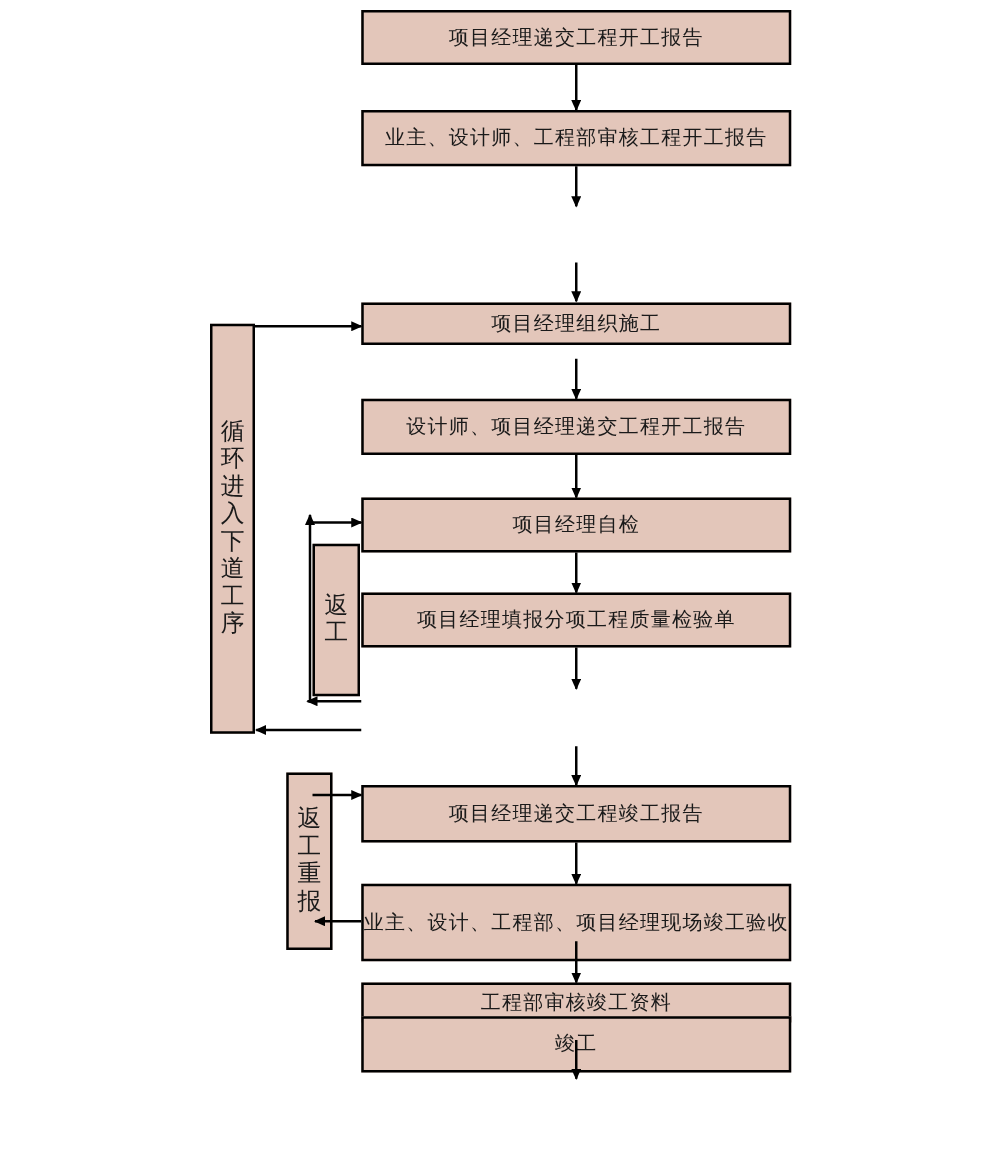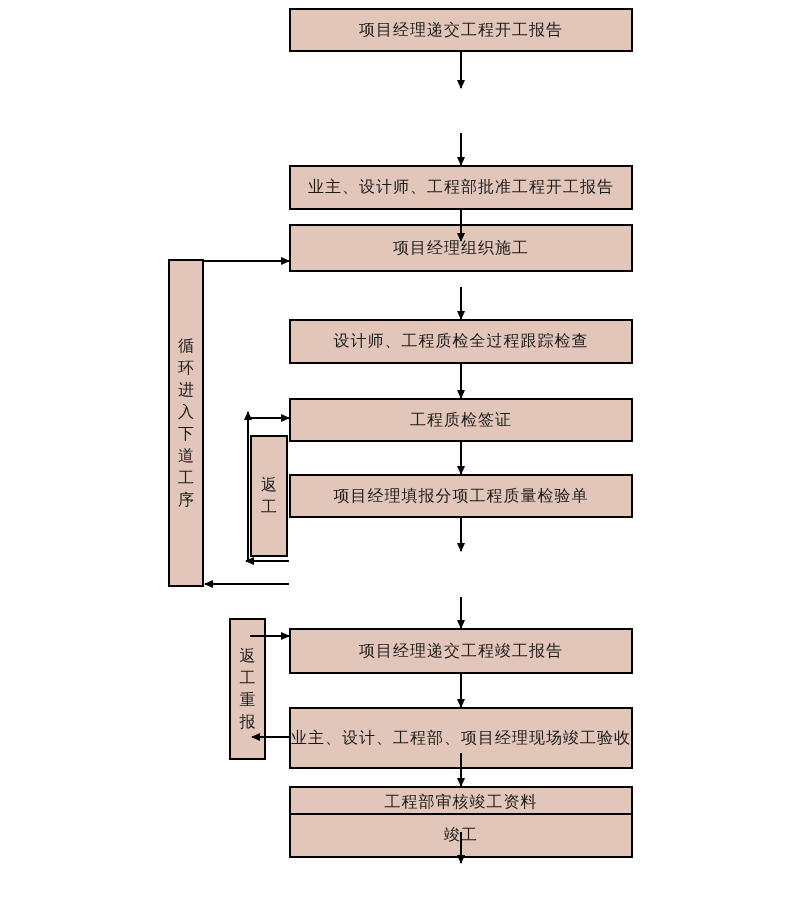--- a/index.html
+++ b/index.html
@@ -24,21 +24,21 @@
     border:2px solid var(--node-border);
     display:flex;align-items:center;justify-content:center;
     color:var(--text);
   }
   .node.main{
     left:289px;width:344px;
     font-size:16px;letter-spacing:1px;
     text-align:center;
   }
   .node.side{
-    font-size:16px;
+    font-size:19px;
   }
   .vlbl{
     display:block;
     width:1.05em;
     word-break:break-all;
     text-align:center;
     line-height:22px;
     margin:0 auto;
   }
   .lbl{white-space:nowrap;}
@@ -50,31 +50,31 @@
   svg#connectors .ah{fill:var(--arrow);}
 </style>
 </head>
 <body>
 
 <div id="stage">
 
   <div class="node main" style="top:8px;height:44px">
       <span class="lbl">项目经理递交工程开工报告</span>
     </div>
-  <div class="node main" style="top:165px;height:45px">
-      <span class="lbl">业主、设计师、工程部批准工程开工报告</span>
+  <div class="node main" style="top:88px;height:45px">
+      <span class="lbl">业主、设计师、工程部审核工程开工报告</span>
     </div>
-  <div class="node main" style="top:224px;height:48px">
+  <div class="node main" style="top:242px;height:34px">
       <span class="lbl">项目经理组织施工</span>
     </div>
   <div class="node main" style="top:319px;height:45px">
-      <span class="lbl">设计师、工程质检全过程跟踪检查</span>
+      <span class="lbl">设计师、项目经理递交工程开工报告</span>
     </div>
   <div class="node main" style="top:398px;height:44px">
-      <span class="lbl">工程质检签证</span>
+      <span class="lbl">项目经理自检</span>
     </div>
   <div class="node main" style="top:474px;height:44px">
       <span class="lbl">项目经理填报分项工程质量检验单</span>
     </div>
   <div class="node main" style="top:628px;height:46px">
       <span class="lbl">项目经理递交工程竣工报告</span>
     </div>
   <div class="node main" style="top:707px;height:62px">
       <span class="lbl">业主、设计、工程部、项目经理现场竣工验收</span>
     </div>

